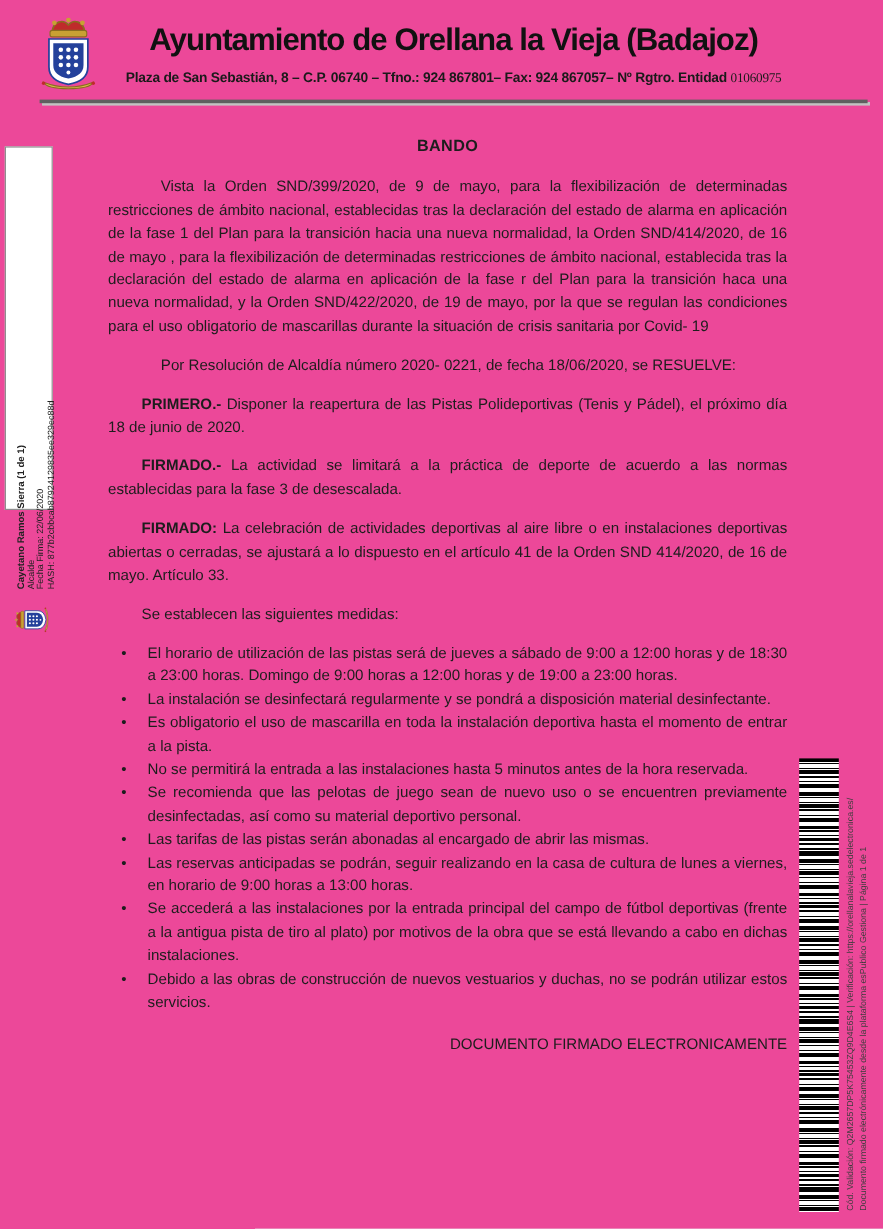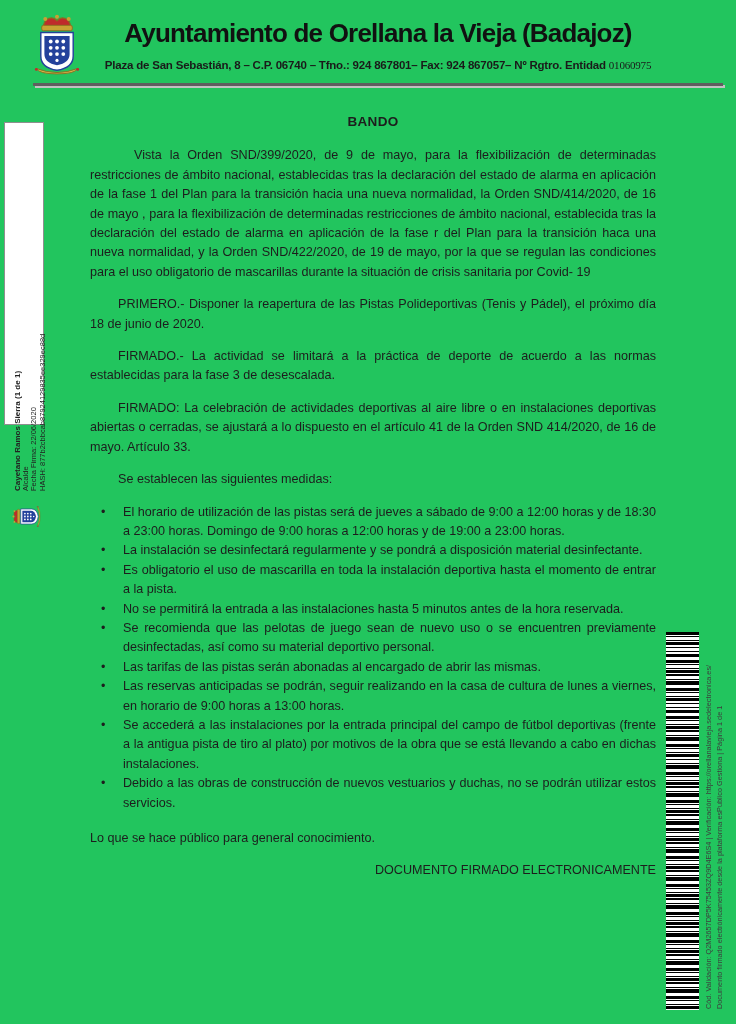--- a/index.html
+++ b/index.html
@@ -1,18 +1,18 @@
 <!DOCTYPE html>
 <html><head>
 <meta charset="utf-8">
 <style>
   * { margin:0; padding:0; box-sizing:border-box; }
   html,body { background:#e8e8e8; }
   .page {
-    position:relative; width:736px; height:1024px; background:#22c55e;
+    position:relative; width:736px; height:1024px; background:#ec4899;
     overflow:hidden; font-family:"Liberation Sans", sans-serif; color:#1c1c1c;
     margin:0 auto;
   }
   
   .coa-header { position:absolute; left:30px; top:12px; width:54px; height:68px; }
   .hdr-title {
     position:absolute; left:88px; top:18px; width:580px; text-align:center;
     font-size:26px; font-weight:bold; letter-spacing:-0.8px; color:#111;
     white-space:nowrap;
   }
@@ -48,21 +48,21 @@
     font-size:12.6px; line-height:19.4px; text-align:justify; color:#1d1d1d;
   }
   .bando {
     text-align:center; font-size:13.5px; font-weight:bold;
     letter-spacing:0.3px; margin:0 0 15px 0;
   }
   .doc p { margin:0 0 13px 0; }
   .ind-lg { text-indent:44px; }
   .ind-md { text-indent:28px; }
   .ind-sm { text-indent:32px; }
-  .doc b { font-weight:normal; }
+  .doc b { font-weight:bold; }
   ul.measures { list-style:none; margin:2px 0 16px 0; padding:0; }
   ul.measures li { position:relative; padding-left:33px; margin:0; }
   ul.measures li .dot { position:absolute; left:11px; top:0; }
   .closing { text-indent:0; margin-top:3px !important; }
   .sig-line { text-align:right; text-indent:0; margin-top:1px !important; }
   
   .barcode {
     position:absolute; left:666px; top:632px; width:33px; height:378px;
     background:repeating-linear-gradient(to bottom,
       #000 0 3px, #fff 3px 4px, #000 4px 5px, #fff 5px 8px,
@@ -131,20 +131,21 @@
           <use href="#coa"></use>
         </svg>
     </div>
   </aside>
 
   <main class="doc">
     <h1 class="bando">BANDO</h1>
 
     <p class="ind-lg"><b></b><span>Vista la Orden SND/399/2020, de 9 de mayo, para la  flexibilización de determinadas restricciones de ámbito nacional, establecidas tras la declaración del estado de alarma en aplicación de la fase 1 del Plan para la transición hacia una nueva normalidad, la Orden SND/414/2020, de 16 de mayo , para la flexibilización de determinadas restricciones de ámbito nacional, establecida tras la declaración del estado de alarma en aplicación de la fase r del Plan para la transición haca una nueva normalidad,  y la Orden SND/422/2020, de 19 de mayo, por la que se regulan las condiciones para el uso obligatorio de mascarillas durante la situación de crisis sanitaria por Covid- 19</span></p>
 
+    <p class="ind-lg"><b></b><span>Por Resolución de Alcaldía  número 2020- 0221, de fecha  18/06/2020, se RESUELVE:</span></p>
 
     <p class="ind-md"><b>PRIMERO.-</b><span> Disponer la reapertura de las Pistas  Polideportivas (Tenis y Pádel), el  próximo  día 18 de junio de 2020.</span></p>
 
     <p class="ind-md"><b>FIRMADO.-</b><span> La actividad se limitará a la práctica de deporte de acuerdo a las normas establecidas para la fase 3 de desescalada.</span></p>
 
     <p class="ind-md"><b>FIRMADO:</b><span> La celebración de actividades deportivas al aire libre o en instalaciones deportivas abiertas o cerradas, se ajustará a lo dispuesto en el artículo 41 de la Orden SND 414/2020, de 16 de mayo. Artículo 33.</span></p>
 
 
     <p class="ind-md"><b></b><span>Se establecen las siguientes medidas:</span></p>
 
@@ -153,21 +154,20 @@
       <li><span class="dot">•</span><span>La instalación se desinfectará regularmente y se pondrá a disposición material desinfectante.</span></li>
       <li><span class="dot">•</span><span>Es obligatorio el uso de mascarilla en toda la instalación deportiva hasta el momento de entrar a la pista.</span></li>
       <li><span class="dot">•</span><span>No se permitirá la entrada a las instalaciones hasta 5 minutos antes de la hora reservada.</span></li>
       <li><span class="dot">•</span><span>Se recomienda que las pelotas de juego sean de nuevo uso o se encuentren previamente desinfectadas, así como su material deportivo personal.</span></li>
       <li><span class="dot">•</span><span>Las tarifas de las pistas serán abonadas al encargado de abrir las mismas.</span></li>
       <li><span class="dot">•</span><span>Las reservas anticipadas se podrán, seguir realizando en la casa de cultura de lunes a viernes,  en horario de 9:00 horas a 13:00 horas.</span></li>
       <li><span class="dot">•</span><span>Se accederá a las instalaciones por la entrada principal del campo de fútbol  deportivas (frente a la antigua pista de tiro al plato) por motivos de la obra que se está llevando a cabo en dichas instalaciones.</span></li>
       <li><span class="dot">•</span><span>Debido  a las obras de construcción de nuevos vestuarios y duchas, no se podrán utilizar estos servicios.</span></li>
     </ul>
 
-    <p class="closing">Lo que se hace público para general conocimiento.</p>
 
     <p class="sig-line">DOCUMENTO FIRMADO ELECTRONICAMENTE</p>
   </main>
 
   <div class="barcode"></div>
   <div class="right-rot">
     <div>Cód. Validación: Q2M2657DP5K75453ZQ9D4E6S4 | Verificación: https://orellanalavieja.sedelectronica.es/</div>
     <div>Documento firmado electrónicamente desde la plataforma esPublico Gestiona | Página 1 de 1</div>
   </div>
 

